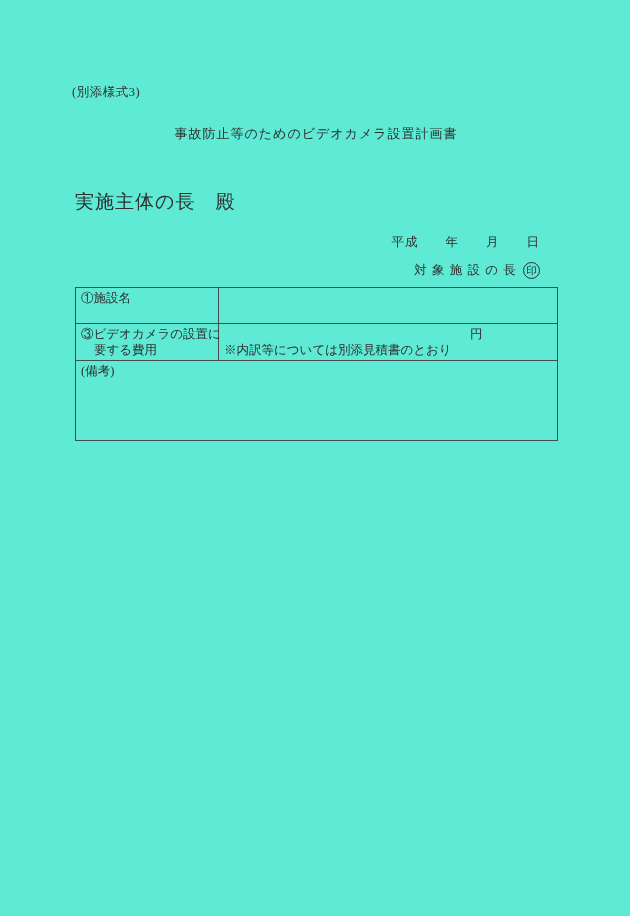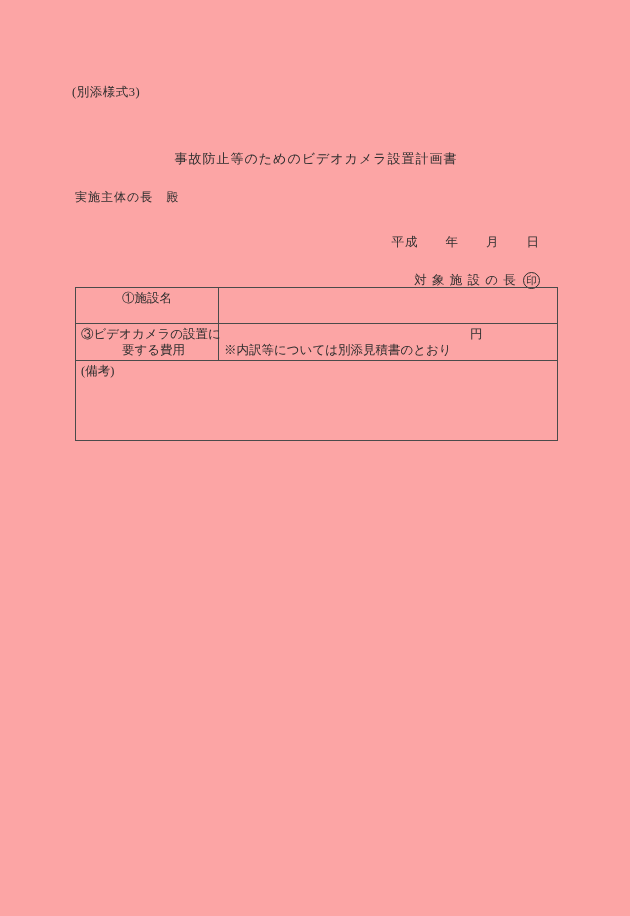--- a/index.html
+++ b/index.html
@@ -6,42 +6,42 @@
   html, body { background: #ffffff; }
   body {
     width: 630px; height: 916px;
     font-family: "Liberation Serif", "DejaVu Serif", serif;
     color: #2e2e2e;
     position: relative;
     overflow: hidden;
   }
   .page {
     position: absolute; left: 0; top: 0; width: 630px; height: 916px;
-    background: #fca5a5;
+    background: #5eead4;
   }
   .form-tag {
     position: absolute; left: 72px; top: 84px;
     font-size: 12.5px; letter-spacing: 0.5px;
   }
   .doc-title {
-    position: absolute; left: 75px; top: 150px; width: 482px;
+    position: absolute; left: 75px; top: 125px; width: 482px;
     text-align: center; font-size: 13px; letter-spacing: 1px;
   }
   .addressee {
     position: absolute; left: 75px; top: 189px;
-    font-size: 12px; letter-spacing: 1px;
+    font-size: 19px; letter-spacing: 1px;
   }
   .sign-block {
     position: absolute; left: 58px; top: 232px; width: 482px;
     text-align: right; font-size: 12.5px; line-height: 20px;
   }
   .date-line { letter-spacing: 1px; }
   .signer-line {
     display: flex; justify-content: flex-end; align-items: center;
-    height: 20px; margin-top: 18px;
+    height: 20px; margin-top: 8px;
   }
   .signer-label { letter-spacing: 0.42em; }
   .seal {
     display: inline-block; width: 17px; height: 17px;
     border: 1px solid #2e2e2e; border-radius: 50%;
     font-size: 10.5px; line-height: 15px; text-align: center;
     letter-spacing: 0; margin-left: 2px;
   }
   table.form-table {
     position: absolute; left: 75px; top: 287px;
@@ -53,21 +53,21 @@
     border: 1px solid #4a4a4a;
     padding: 2px 5px;
     vertical-align: top;
     line-height: 16px;
   }
   col.c1 { width: 143px; }
   col.c2 { width: 235px; }
   col.c3 { width: 104px; }
   tr.r1 td, tr.r2 td, tr.r3 td { height: 36px; }
   tr.r4 td { height: 80px; }
-  td.label-cell { vertical-align: middle; text-align: center; }
+  td.label-cell { vertical-align: middle; }
   td.cost-label { vertical-align: top; padding-top: 2px; margin-top: 27px; }
   .nowrap { white-space: nowrap; }
   .cost-label-l2 { padding-left: 13px; }
   .postal-cell { letter-spacing: 1px; }
   .phone-cell { padding-left: 5px; }
   .phone-dash { padding-left: 40px; }
   .cost-unit { padding-left: 246px; }
   .remarks-cell { vertical-align: top; }
 </style>
 </head>

